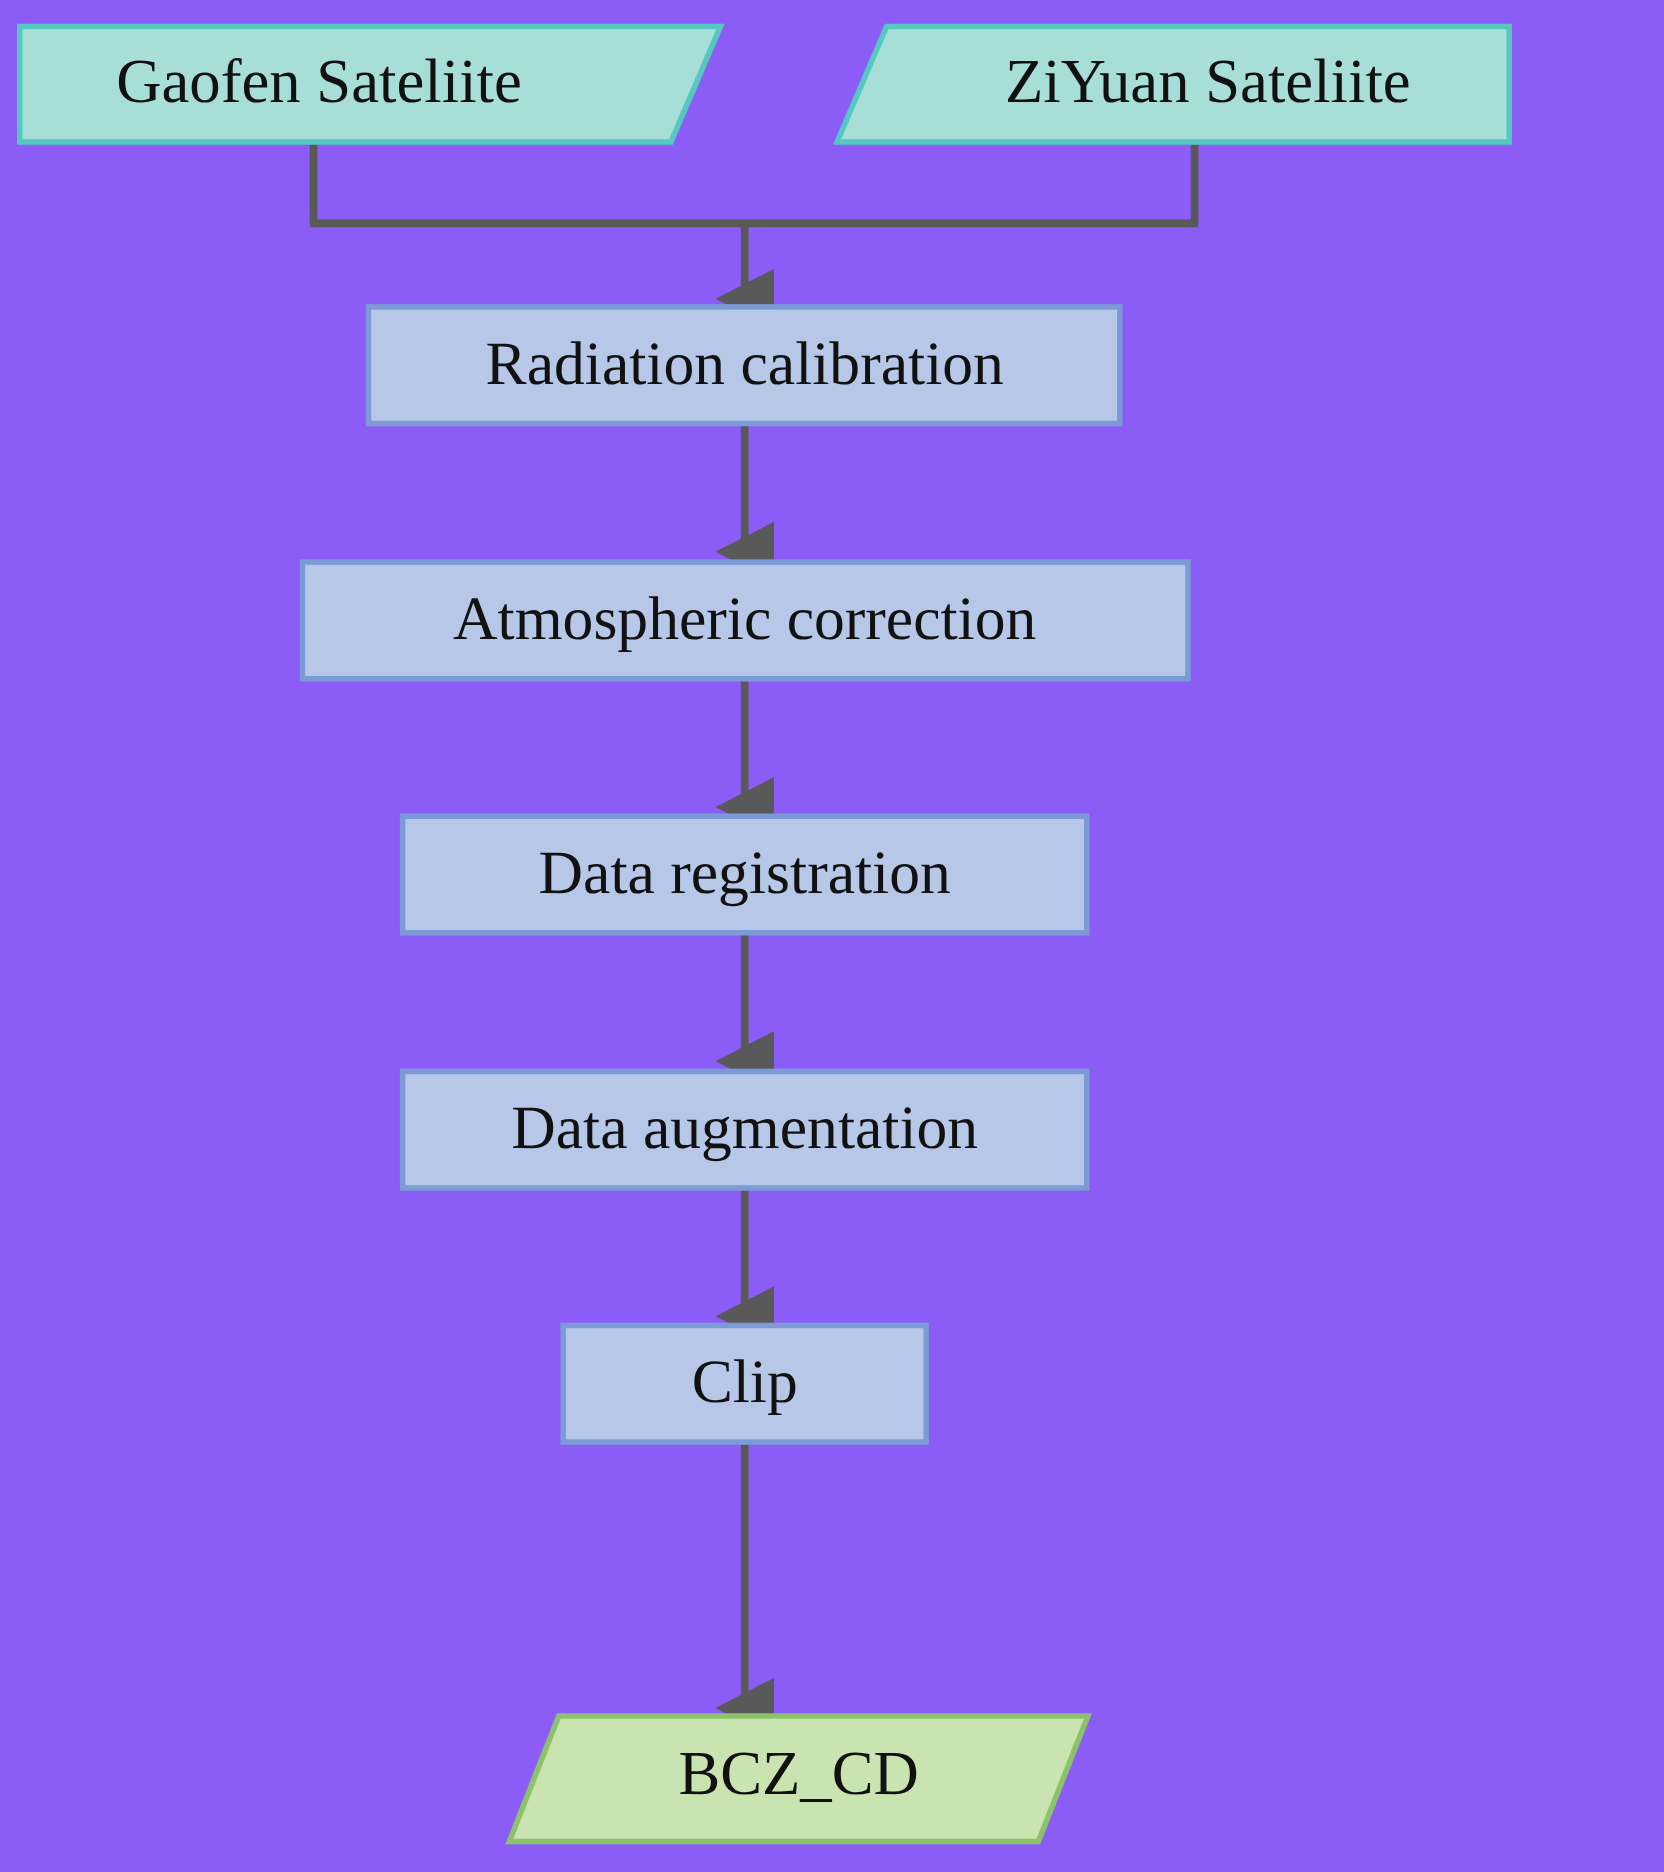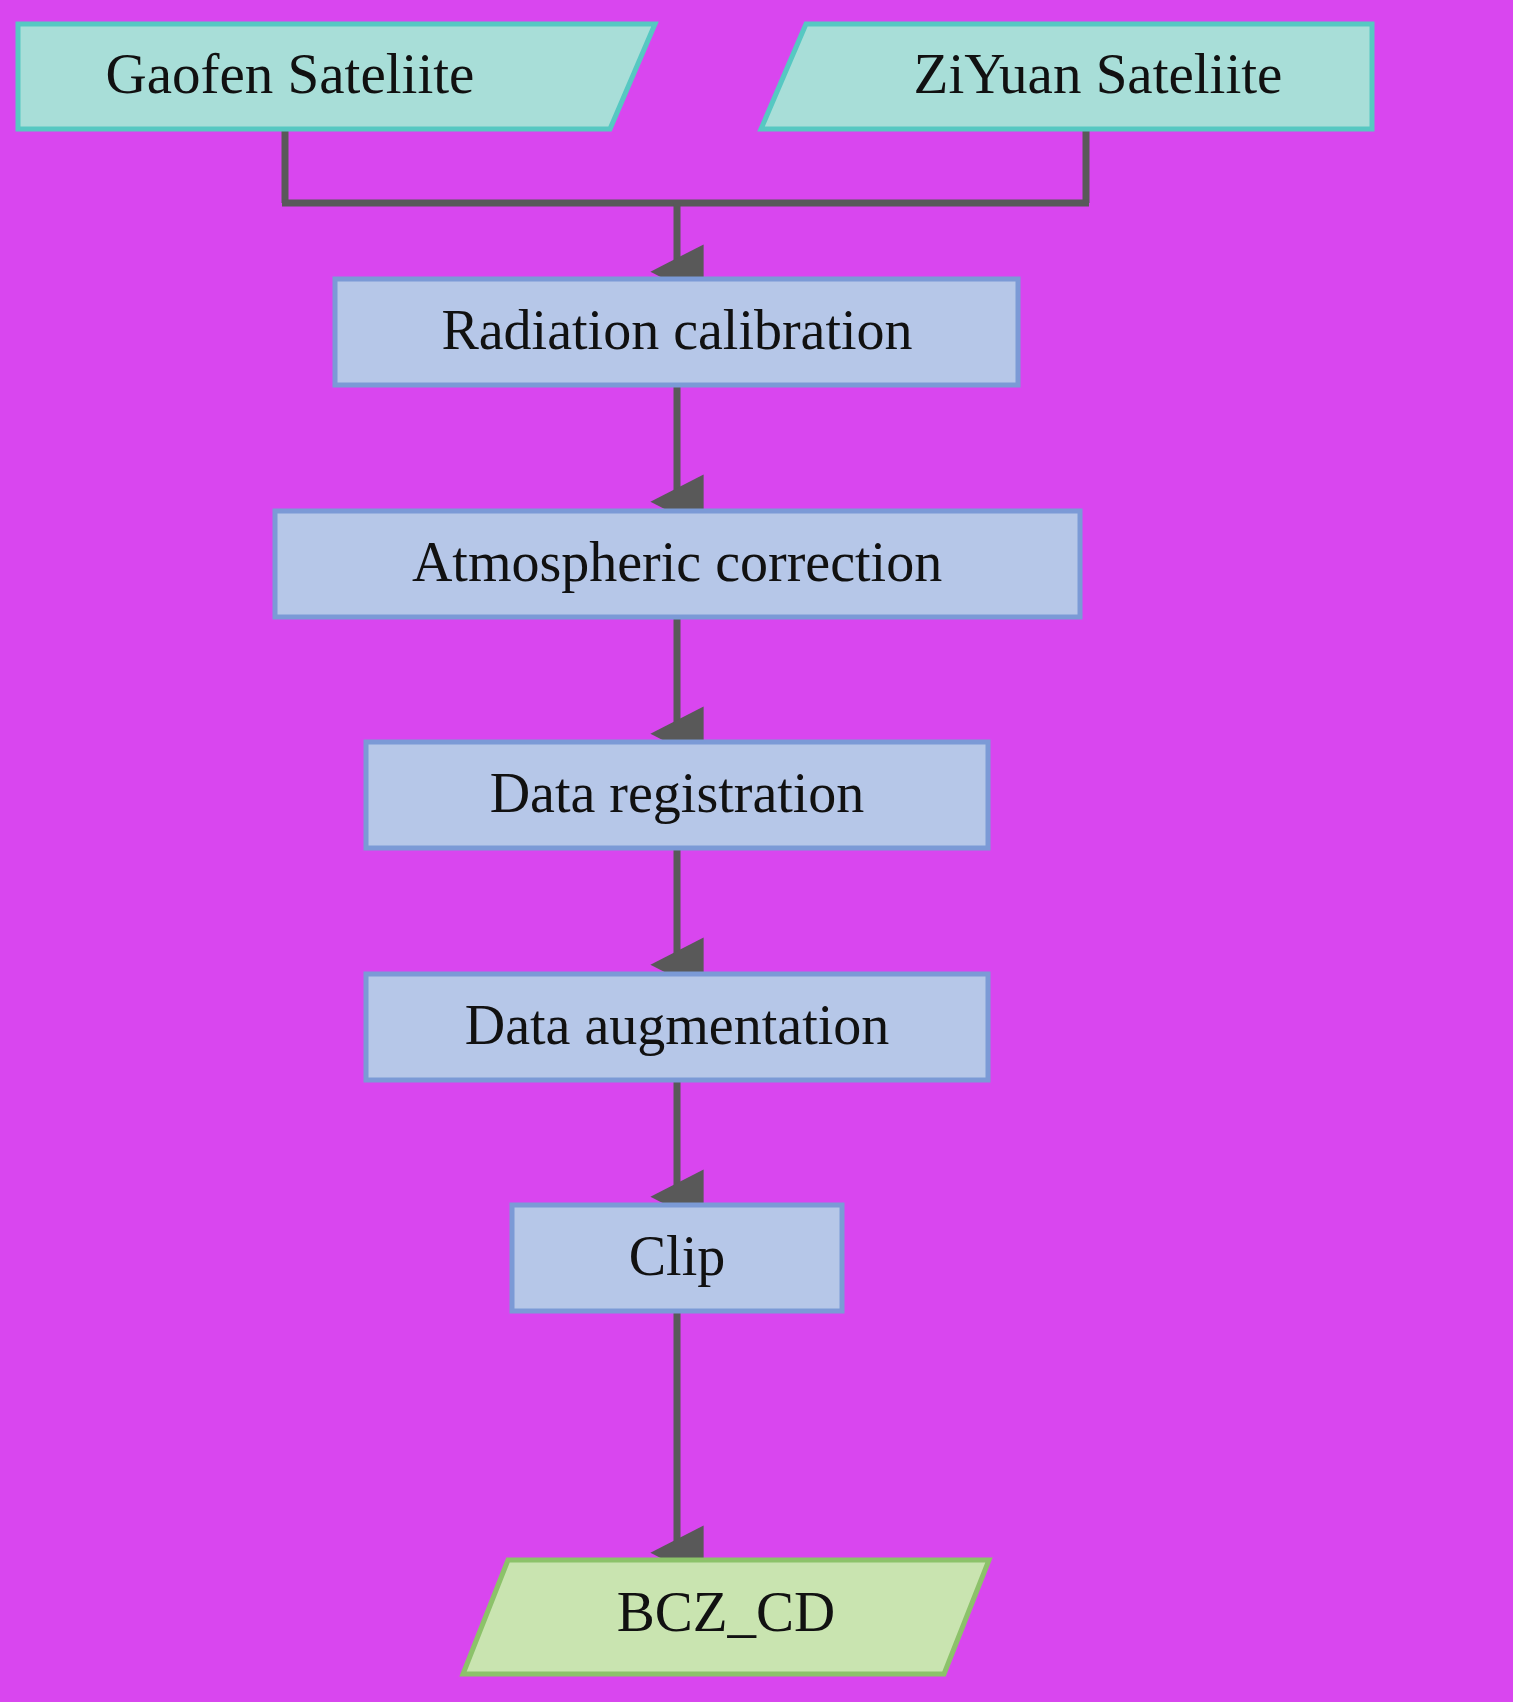--- a/index.html
+++ b/index.html
@@ -10,21 +10,21 @@
   body {
     width: 1513px;
     height: 1702px;
     font-family: "Liberation Serif", "DejaVu Serif", serif;
     overflow: hidden;
   }
   #flow-root {
     position: relative;
     width: 1513px;
     height: 1702px;
-    background: #d946ef;
+    background: #8b5cf6;
   }
   svg#flow-svg {
     position: absolute;
     left: 0;
     top: 0;
     width: 1513px;
     height: 1702px;
     display: block;
   }
   .node-label {

